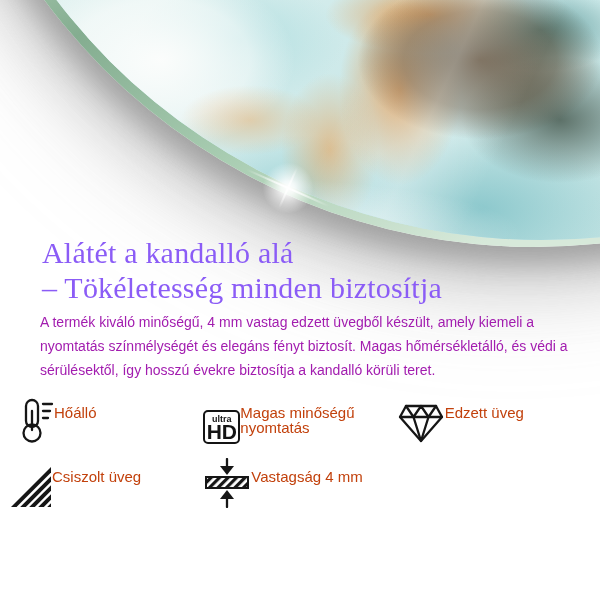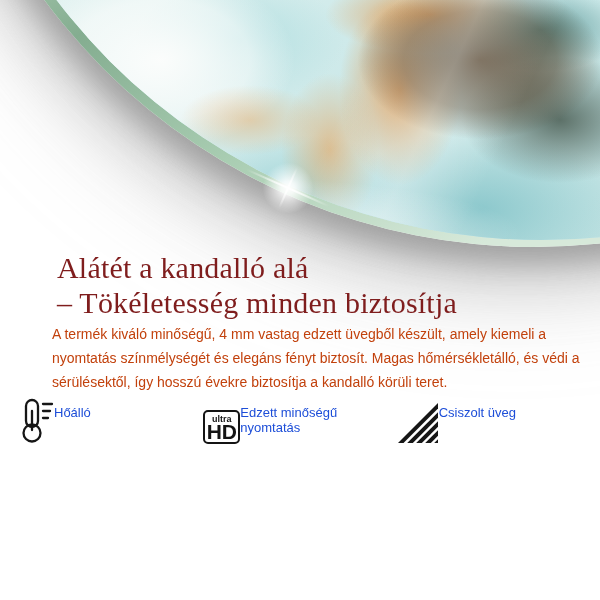--- a/index.html
+++ b/index.html
@@ -63,37 +63,37 @@
     transform: rotate(24deg); filter: blur(0.5px);
   }
   .sparkle .ray-short {
     position:absolute; left:-22px; top:-1px; width:44px; height:2px;
     background: linear-gradient(90deg, rgba(255,255,255,0) 0%, #ffffff 50%, rgba(255,255,255,0) 100%);
     transform: rotate(114deg); filter: blur(0.5px);
   }
 
   
   .title {
-    position:absolute; left:40px; top:233px; margin:17px;
+    position:absolute; left:40px; top:233px; margin:2px;
     font-family:"Liberation Serif", serif; font-weight:400;
-    font-size:30px; line-height:35px; color:#7f1d1d; letter-spacing:0.2px;
+    font-size:30px; line-height:35px; color:#8b5cf6; letter-spacing:0.2px;
   }
   .description {
-    position:absolute; left:40px; top:310px; margin:12px;
-    width:528px; font-size:14px; line-height:24px; color:#c2410c;
+    position:absolute; left:40px; top:310px; margin:0;
+    width:528px; font-size:14px; line-height:24px; color:#a21caf;
   }
 
   
   .features {
     position:absolute; left:10px; top:396px; width:580px;
     display:grid; grid-template-columns:repeat(3,1fr); row-gap:16px;
   }
   .feature { display:flex; flex-direction:row; }
   .icon-wrap { height:48px; display:flex; align-items:flex-end; justify-content:center; }
-  .feature-label { margin-top:9px; font-size:13px; line-height:15px; color:#1d4ed8; }
+  .feature-label { margin-top:9px; font-size:15px; line-height:15px; color:#c2410c; }
 
   .icon-svg { display:block; }
   .icon-svg .st { stroke:#161616; stroke-width:2.3; fill:none; stroke-linecap:round; stroke-linejoin:round; }
   .icon-svg .fl { fill:#161616; stroke:none; }
 
   .hd-box {
     width:33px; height:30px; border:2.5px solid #141414; border-radius:5px;
     display:flex; flex-direction:column; align-items:center; justify-content:center;
     color:#141414;
   }
@@ -138,24 +138,35 @@
     <div class="feature-label">Hőálló</div>
   </div>
 
   <div class="feature">
     <div class="icon-wrap">
       <div class="hd-box">
         <span class="hd-top">ultra</span>
         <span class="hd-bottom">HD</span>
       </div>
     </div>
-    <div class="feature-label">Edzett minőségű nyomtatás</div>
-  </div>
-
-
+    <div class="feature-label">Magas minőségű nyomtatás</div>
+  </div>
+
+
+  <div class="feature">
+    <div class="icon-wrap">
+      <svg class="icon-svg" width="48" height="42" viewBox="0 0 48 42">
+        <path class="st" d="M9 4 H39 L45 15 L24 39 L3 15 Z"></path>
+        <path class="st" d="M3 15 H45"></path>
+        <path class="st" d="M9 4 L16.5 15 L24 4 L31.5 15 L39 4"></path>
+        <path class="st" d="M16.5 15 L24 39 L31.5 15"></path>
+      </svg>
+    </div>
+    <div class="feature-label">Edzett üveg</div>
+  </div>
 
   <div class="feature">
     <div class="icon-wrap">
       <svg class="icon-svg" width="42" height="42" viewBox="0 0 42 42">
         <defs>
           <clipPath id="triClip">
               <path d="M1 41 L41 1 L41 41 Z"></path>
             </clipPath>
         </defs>
         <g clip-path="url(#triClip)">
@@ -163,14 +174,32 @@
           <line x1="8" y1="46" x2="46" y2="8" stroke="#161616" stroke-width="4"></line>
           <line x1="17" y1="46" x2="46" y2="17" stroke="#161616" stroke-width="4"></line>
           <line x1="26" y1="46" x2="46" y2="26" stroke="#161616" stroke-width="4"></line>
           <line x1="35" y1="46" x2="46" y2="35" stroke="#161616" stroke-width="4"></line>
         </g>
       </svg>
     </div>
     <div class="feature-label">Csiszolt üveg</div>
   </div>
 
+  <div class="feature">
+    <div class="icon-wrap">
+      <svg class="icon-svg" width="48" height="50" viewBox="0 0 48 50">
+        <defs>
+          <pattern id="hatch" width="6" height="6" patternUnits="userSpaceOnUse" patternTransform="rotate(45)">
+            <rect width="6" height="6" fill="#ffffff"></rect>
+            <rect width="3.2" height="6" fill="#161616"></rect>
+          </pattern>
+        </defs>
+        <line class="st" x1="24" y1="1" x2="24" y2="9" stroke-width="3.6"></line>
+        <polygon class="fl" points="17,8 31,8 24,17"></polygon>
+        <rect x="3" y="19" width="42" height="11" fill="url(#hatch)" stroke="#161616" stroke-width="2"></rect>
+        <polygon class="fl" points="17,41 31,41 24,32"></polygon>
+        <line class="st" x1="24" y1="41" x2="24" y2="49" stroke-width="3.6"></line>
+      </svg>
+    </div>
+    <div class="feature-label">Vastagság 4 mm</div>
+  </div>
 
 </div>
 
 </body></html>

